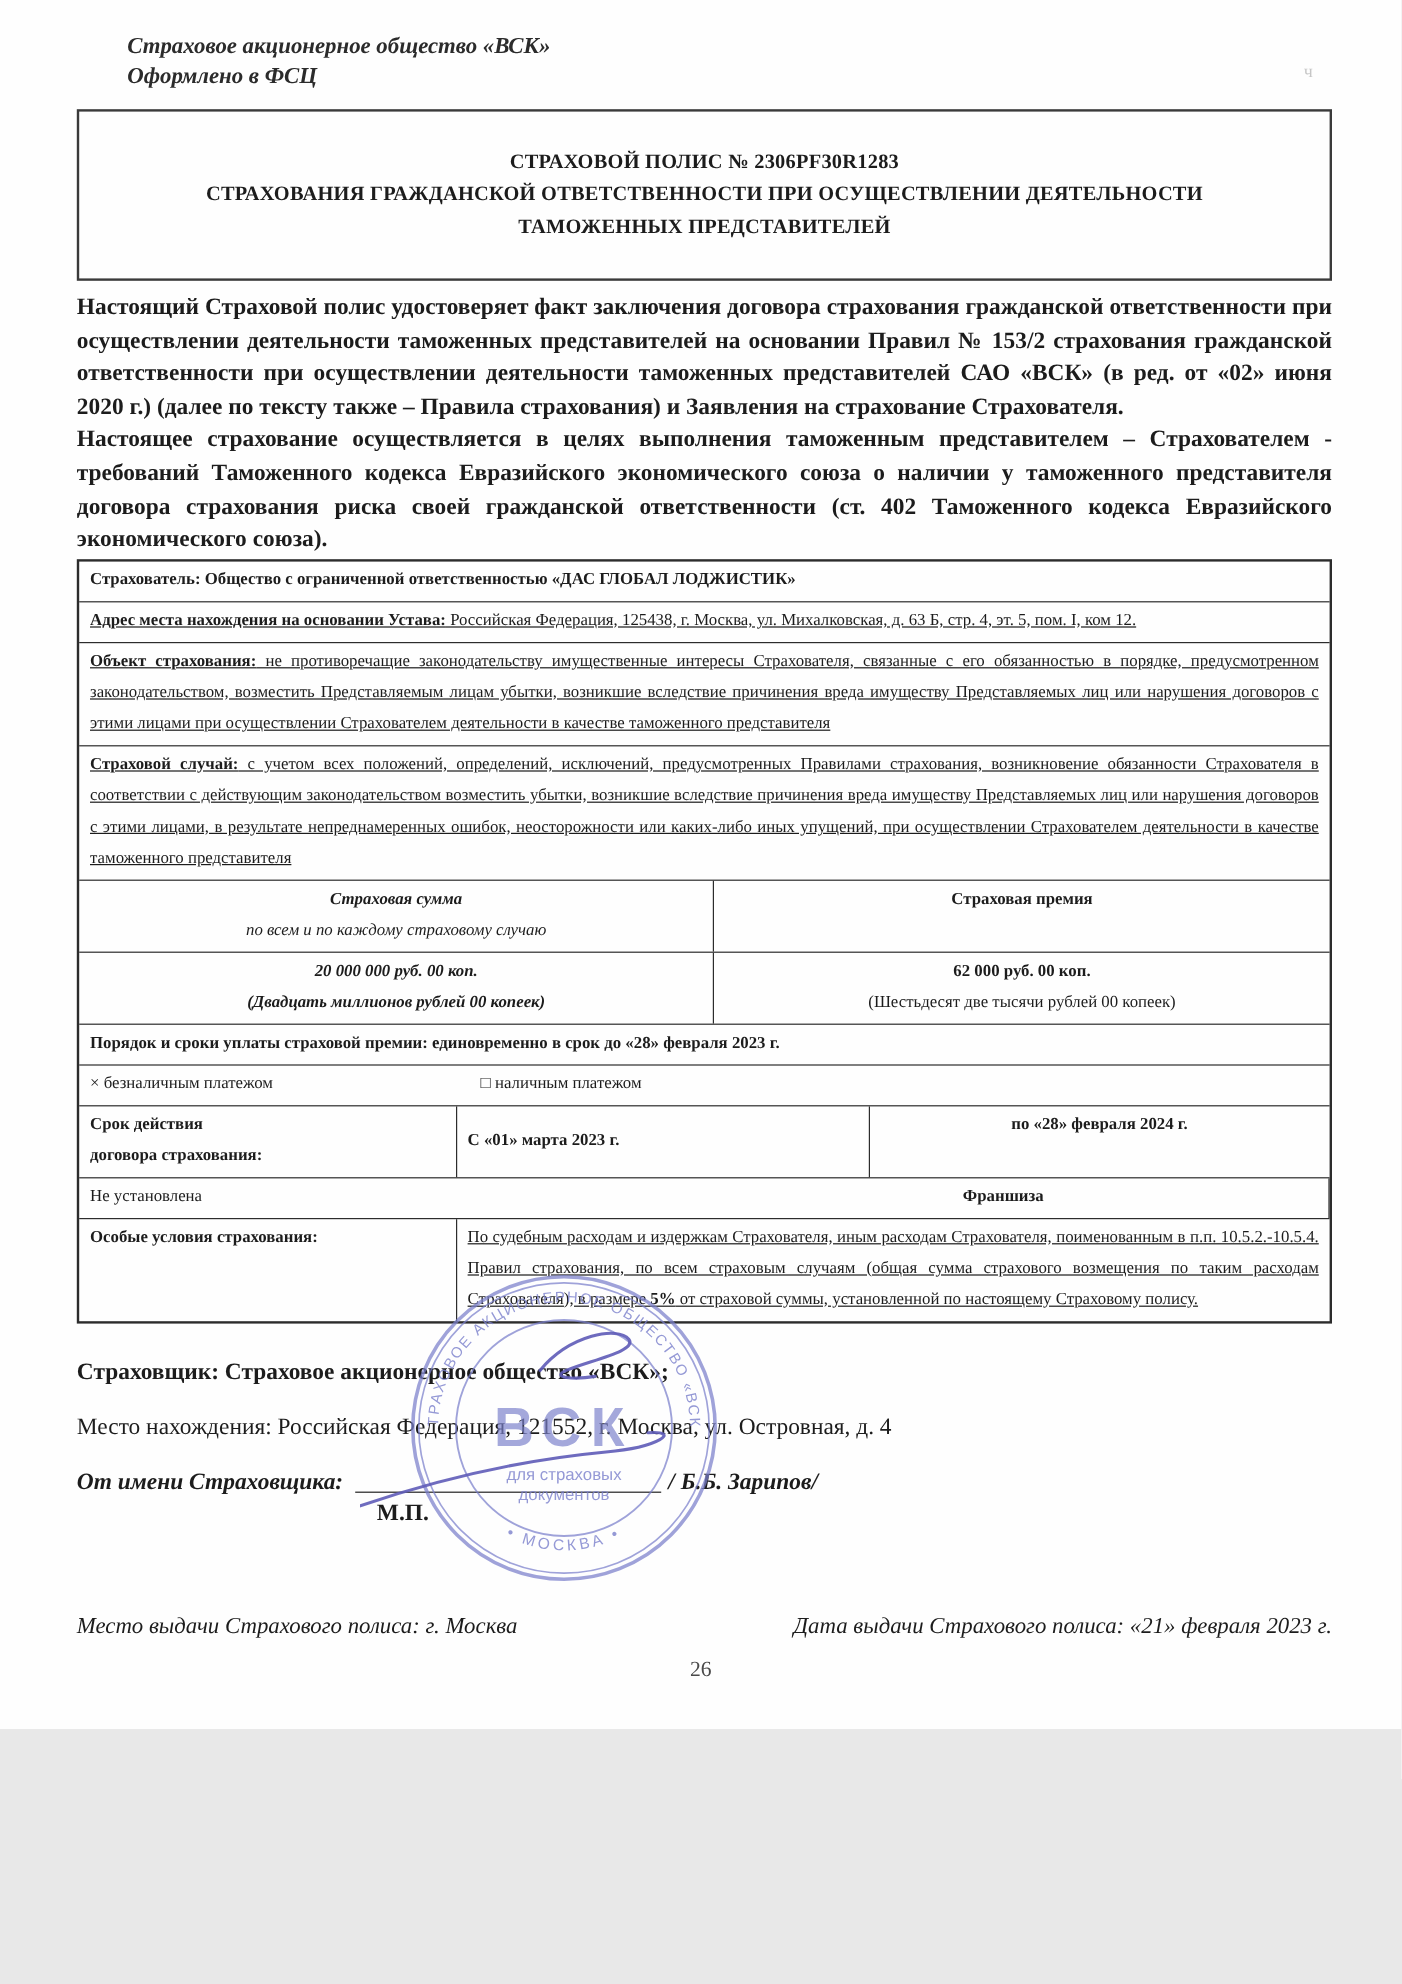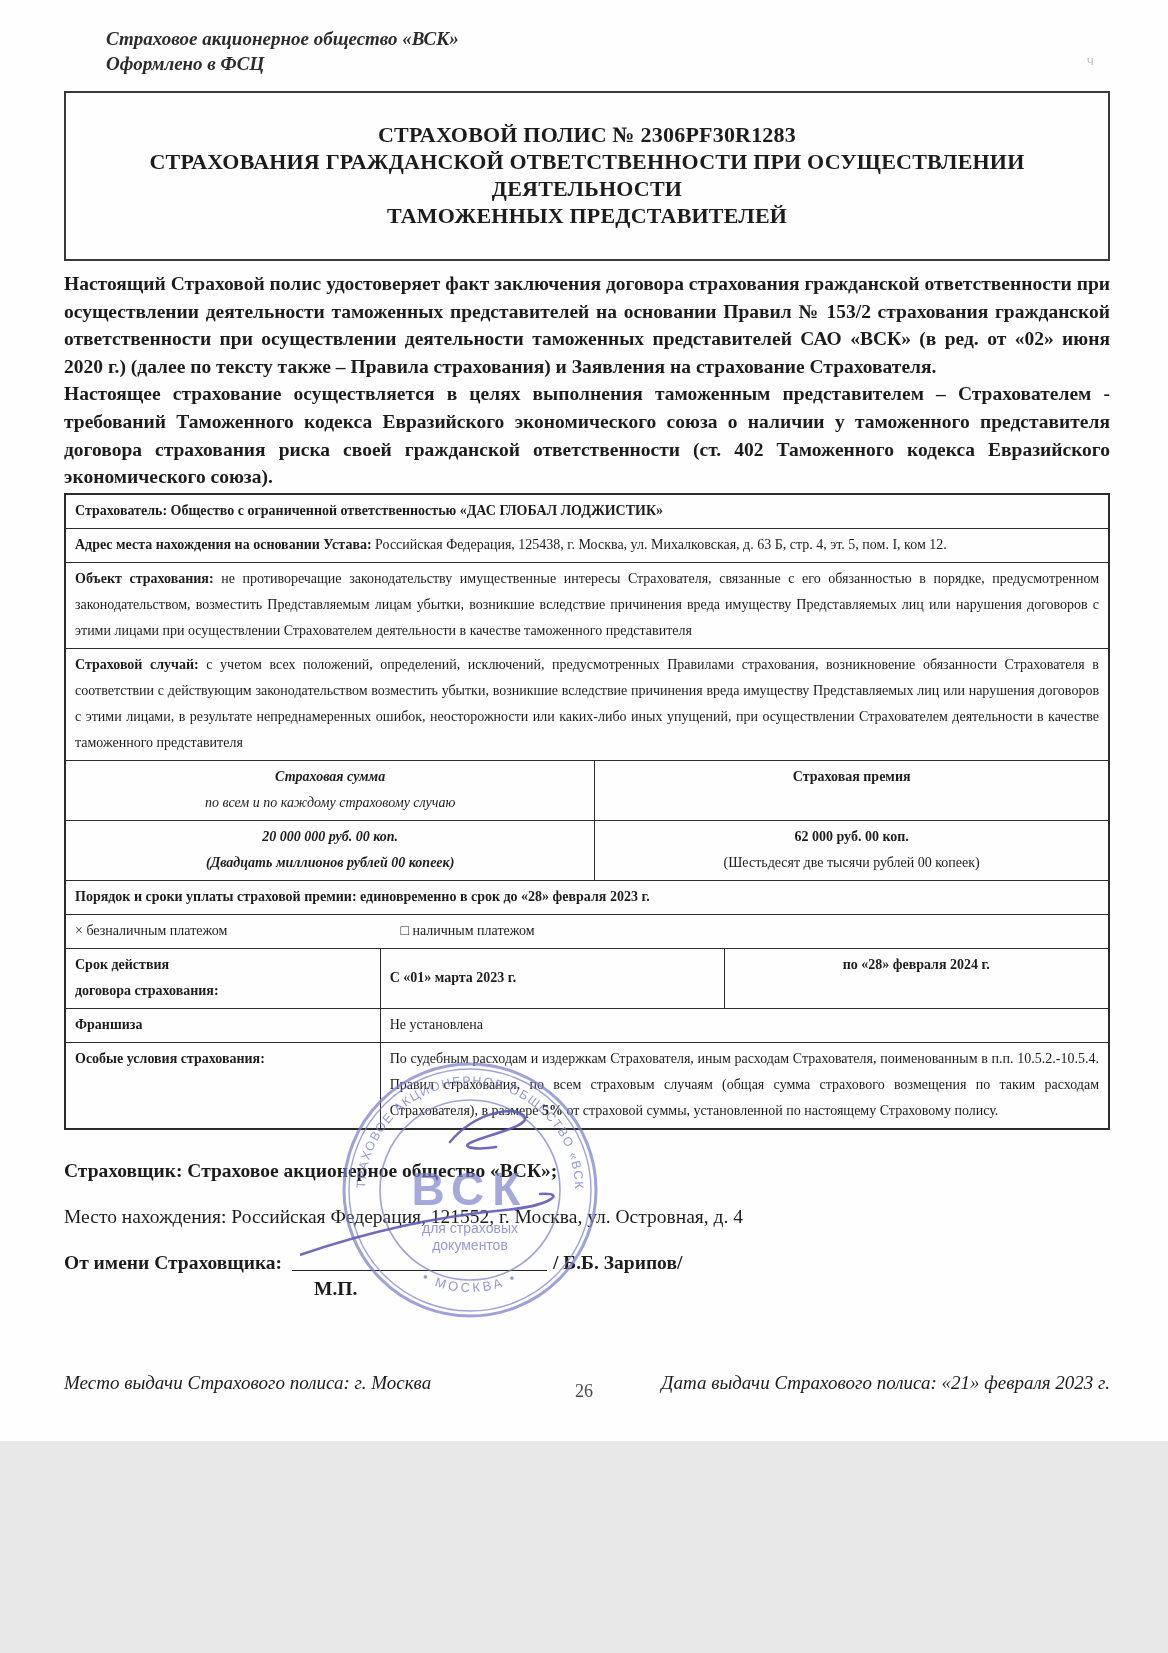--- a/index.html
+++ b/index.html
@@ -14,45 +14,45 @@
     padding:26px 58px 0 64px;
     overflow:hidden;
   }
   
   .letterhead{margin-left:42px;font-style:italic;font-weight:600;font-size:19px;line-height:25px;color:#2b2b2b;}
   .scan-artifact{position:absolute;right:74px;top:52px;font-size:15px;color:#9a9a9a;opacity:.55;}
   
   .title-box{
     margin-top:15px;border:2px solid #3a3a3a;
     padding:28px 20px 30px 20px;text-align:center;
-    font-weight:bold;font-size:22px;line-height:27px;letter-spacing:.2px;
+    font-weight:bold;font-size:17px;line-height:27px;letter-spacing:.2px;
   }
   
   .preamble{margin-top:9px;font-weight:bold;font-size:19.5px;line-height:27.6px;text-align:justify;}
   .preamble p{margin:0;}
   
   .main-table{border:2px solid #2c2c2c;border-top-width:2.2px;margin-top:2px;font-size:14px;line-height:26px;}
   .trow{display:flex;border-top:1.6px solid #2c2c2c;}
   .trow:first-child{border-top:none;}
   .cell{padding:3px 9px 4px 9px;box-sizing:border-box;}
   .cell.center{text-align:center;}
   .cell.brd-r{border-right:1.6px solid #2c2c2c;}
   .w-sum{flex:0 0 50.8%;font-style:italic;}
   .w-prem{flex:1;}
   .w-lbl{flex:0 0 30.2%;}
   .w-mid{flex:0 0 33%;}
   .w-rest{flex:1;}
   .b{font-weight:bold;}
-  .just{text-align:justify;}
+  .just{text-align:justify;text-decoration:underline;}
   .chk-item{display:inline-block;}
   .chk-first{width:322px;}
   
   .insurer-line{margin-top:30px;font-weight:bold;font-size:19.5px;}
   .insurer-address{margin-top:24px;font-size:19.5px;}
-  .sign-line{margin-top:22px;font-size:19.5px;display:flex;align-items:flex-end;}
+  .sign-line{margin-top:22px;font-size:19.5px;display:flex;align-items:flex-end;font-style:italic;}
   .sign-label{font-weight:bold;}
   .sign-blank{display:inline-block;width:255px;border-bottom:1.8px solid #222;margin:0 6px 3px 10px;height:20px;}
   .sign-name{font-weight:bold;}
   .seal-abbr{font-weight:bold;font-size:19.5px;margin:4px 0 0 250px;}
   .issue-line{margin-top:72px;display:flex;font-style:italic;font-size:19px;justify-content:space-between;}
   .issue-place{width:505px;}
   .page-number{position:absolute;left:0;right:0;bottom:39px;text-align:center;font-size:18px;color:#4a4a4a;}
   
   .stamp-wrap{position:absolute;left:300px;top:1050px;width:400px;height:290px;pointer-events:none;}
   .stamp-wrap svg{position:absolute;left:0;top:0;}
@@ -136,22 +136,22 @@
       </div>
       <div class="cell b center brd-r w-mid" style="display:flex;align-items:center;">
         <div>С «01» марта 2023 г.</div>
       </div>
       <div class="cell b center w-rest" style="display:flex;align-items:flex-start;justify-content:center;">
         <div>по «28» февраля 2024 г.</div>
       </div>
     </div>
 
     <div class="trow">
+      <div class="cell w-rest">Не установлена</div>
       <div class="cell b brd-r w-lbl">Франшиза</div>
-      <div class="cell w-rest">Не установлена</div>
     </div>
 
     <div class="trow">
       <div class="cell b brd-r w-lbl">Особые условия страхования:</div>
       <div class="cell just w-rest"><span>По судебным расходам и издержкам Страхователя, иным расходам Страхователя, поименованным в п.п. 10.5.2.-10.5.4. Правил страхования, по всем страховым случаям (общая сумма страхового возмещения по таким расходам Страхователя), в размере </span><span class="b">5%</span><span>  от страховой суммы, установленной по настоящему Страховому полису.</span></div>
     </div>
 
   </div>
 
   <div class="insurer-line">Страховщик: Страховое акционерное общество «ВСК»;</div>

